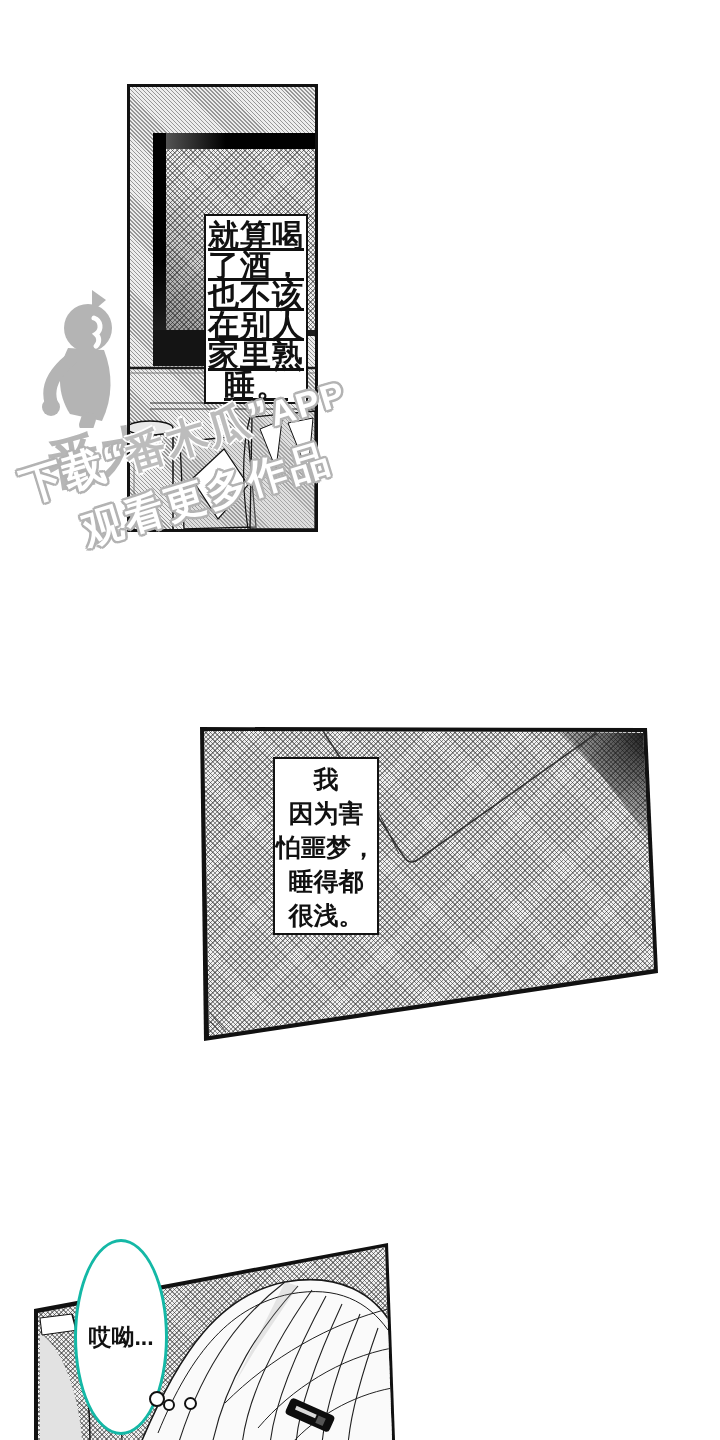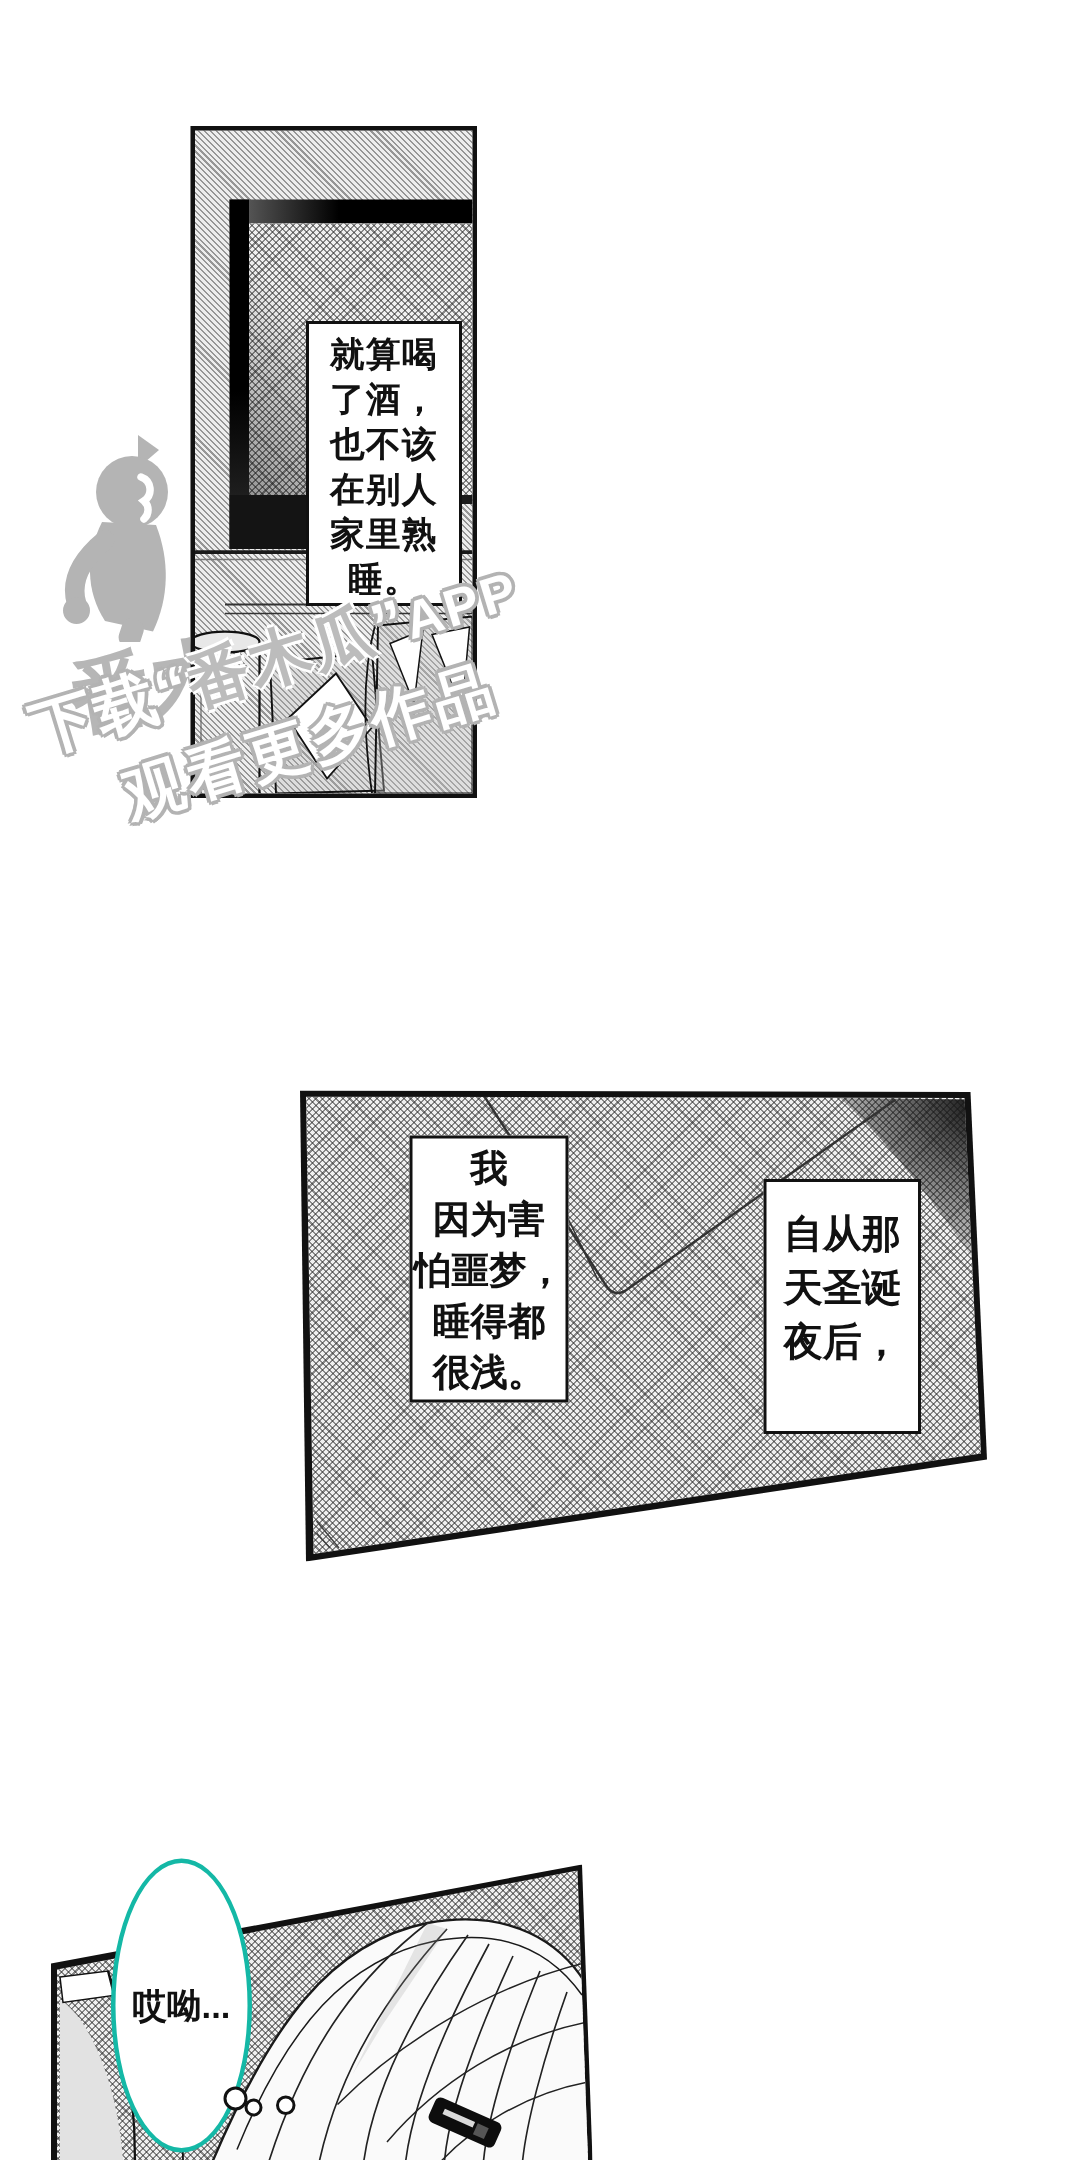--- a/index.html
+++ b/index.html
@@ -35,21 +35,21 @@
     background:linear-gradient(to top right, rgba(0,0,0,.38) 0, rgba(0,0,0,0) 45%);}
   .tv-band-bottom{position:absolute;left:36px;top:243px;width:149px;height:6px;background:#1b1b1b;}
   .tv-block-bl{position:absolute;left:23px;top:243px;width:57px;height:36px;background:#141414;}
   .furniture-svg{position:absolute;left:0;top:0;width:185px;height:442px;}
   
   .nbox{
     position:absolute;background:#fff;border:2.5px solid #111;box-sizing:border-box;
     text-align:center;font-weight:700;
   }
   .nbox-top{left:74px;top:127px;width:104px;height:190px;padding-top:5px;
-    font-size:23px;line-height:30px;letter-spacing:1px;}
+    font-size:31px;line-height:30px;letter-spacing:1px;text-decoration:underline;}
   
   .panel-mid{position:absolute;left:200px;top:726px;width:460px;height:318px;z-index:2;}
   .panel-mid .ink{
     position:absolute;inset:0;background:#111;
     clip-path:polygon(0px 1px, 447px 2px, 458px 247px, 4px 315px);
   }
   .panel-mid .paper{
     position:absolute;inset:0;
     clip-path:polygon(4px 5px, 443px 6px, 454px 243px, 9px 310px);
   }
@@ -179,25 +179,20 @@
       <path d="M178 85 L199 128" fill="none" stroke="#333" stroke-width="1"></path>
       <path d="M11 288 L26 306 M11 296 L20 306" stroke="#444" stroke-width="1"></path>
     </svg>
     <div class="nbox nbox-mid-left">
       <div class="nline">我</div>
       <div class="nline">因为害</div>
       <div class="nline">怕噩梦，</div>
       <div class="nline">睡得都</div>
       <div class="nline">很浅。</div>
     </div>
-    <div class="nbox nbox-mid-right">
-      <div class="nline">自从那</div>
-      <div class="nline">天圣诞</div>
-      <div class="nline">夜后，</div>
-    </div>
   </div>
 
   <div class="panel-bot">
     <div class="ink"></div>
     <div class="paper ht-check"></div>
     <svg viewBox="0 0 366 202">
 
       <path d="M10 95 C 30 108, 48 150, 52 202 L10 202 Z" fill="#e2e2e2"></path>
       <path d="M10 80 L42 76 L48 92 L12 97 Z" fill="#fff" stroke="#111" stroke-width="1"></path>
       <path d="M42 76 C 54 120, 60 160, 60 202" fill="none" stroke="#111" stroke-width="1.5"></path>

